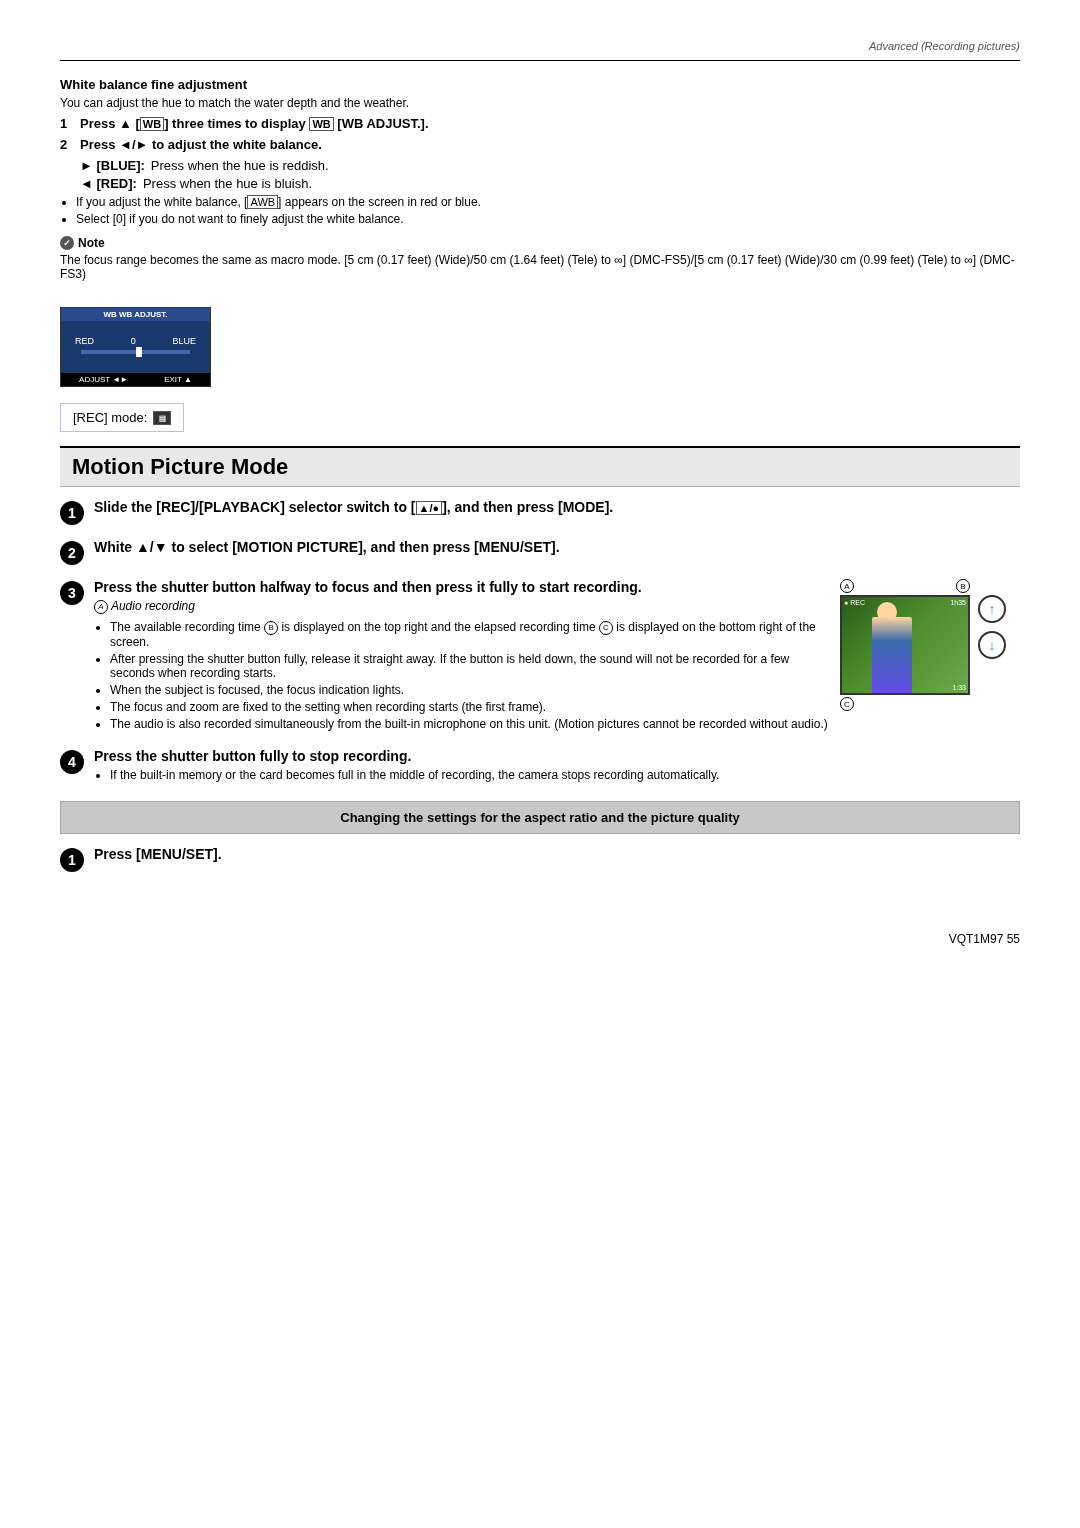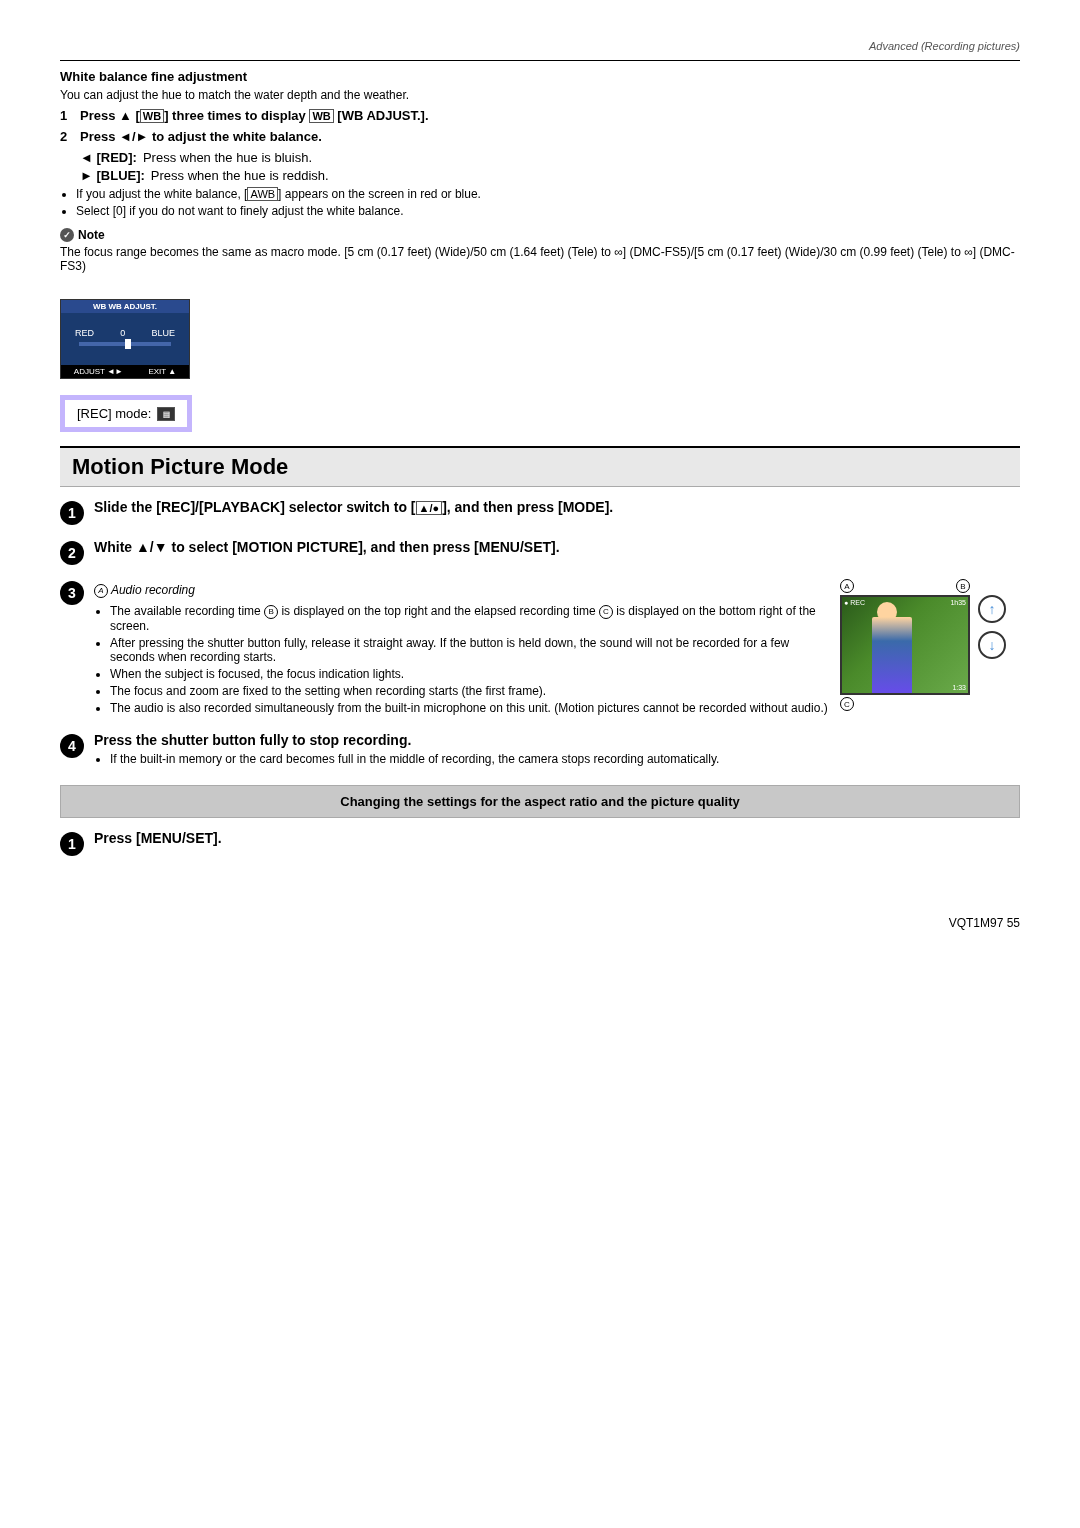--- a/index.html
+++ b/index.html
@@ -22,37 +22,37 @@
     }
 
     .section-title-bold {
       font-weight: bold;
       font-size: 13px;
       margin-bottom: 4px;
     }
 
     .wb-section {
       border-top: 1px solid #000;
-      padding-top: 8px;
+      padding-top: 16px;
       margin-bottom: 16px;
     }
 
     .wb-content {
       display: flex;
       gap: 16px;
       align-items: flex-start;
       flex-direction: column;
     }
 
     .wb-text {
       flex: 1;
     }
 
     .wb-image {
-      width: 130px;
+      width: 151px;
       height: 80px;
       background: #1a3a6e;
       border: 1px solid #333;
       display: flex;
       flex-direction: column;
       align-items: center;
       justify-content: center;
       color: white;
       font-size: 9px;
       position: relative;
@@ -137,21 +137,21 @@
       margin-top: 4px;
     }
 
     .bullet-list li {
       list-style: disc;
       margin-bottom: 3px;
       font-size: 12px;
     }
 
     .rec-mode-box {
-      border: 5px solid #c4b5fd;
+      border: 1px solid #c4b5fd;
       padding: 6px 12px;
       display: inline-flex;
       align-items: center;
       gap: 6px;
       font-size: 13px;
       margin-bottom: 8px;
     }
 
     .rec-mode-icon {
       display: inline-block;
@@ -380,26 +380,26 @@
         </span>
       </div>
 
       <div class="numbered-step">
         <span class="step-number-bold">2</span>
         <span class="step-text">Press ◄/► to adjust the white balance.</span>
       </div>
 
       <div class="indent-list">
         <div style="display:flex;gap:6px;margin-bottom:3px;">
+          <span><strong>► [BLUE]:</strong></span>
+          <span>Press when the hue is reddish.</span>
+        </div>
+        <div style="display:flex;gap:6px;margin-bottom:3px;">
           <span><strong>◄ [RED]:</strong></span>
           <span>Press when the hue is bluish.</span>
-        </div>
-        <div style="display:flex;gap:6px;margin-bottom:3px;">
-          <span><strong>► [BLUE]:</strong></span>
-          <span>Press when the hue is reddish.</span>
         </div>
       </div>
 
       <ul class="bullet-list">
         <li>If you adjust the white balance, [<span class="icon-symbol">AWB</span>] appears on the screen in red or blue.</li>
         <li>Select [0] if you do not want to finely adjust the white balance.</li>
       </ul>
 
       <div class="note-section">
         <div class="note-label">
@@ -457,20 +457,21 @@
   <div class="large-step-content">
     <div class="large-step-title">White ▲/▼ to select [MOTION PICTURE], and then press [MENU/SET].</div>
   </div>
 </div>
 
 <div class="large-step">
   <div class="large-step-circle">3</div>
   <div class="large-step-content">
     <div class="step3-content">
       <div class="step3-text">
+        <div class="large-step-title">Press the shutter button halfway to focus and then press it fully to start recording.</div>
 
         <div style="margin:4px 0 6px 0;font-size:12px;font-style:italic;">
           <span class="circled-letter">A</span> Audio recording
         </div>
 
         <ul class="bullet-list">
           <li>
             The available recording time <span class="circled-letter">B</span> is displayed on the top right and the elapsed recording time <span class="circled-letter">C</span> is displayed on the bottom right of the screen.
           </li>
           <li>After pressing the shutter button fully, release it straight away. If the button is held down, the sound will not be recorded for a few seconds when recording starts.</li>

